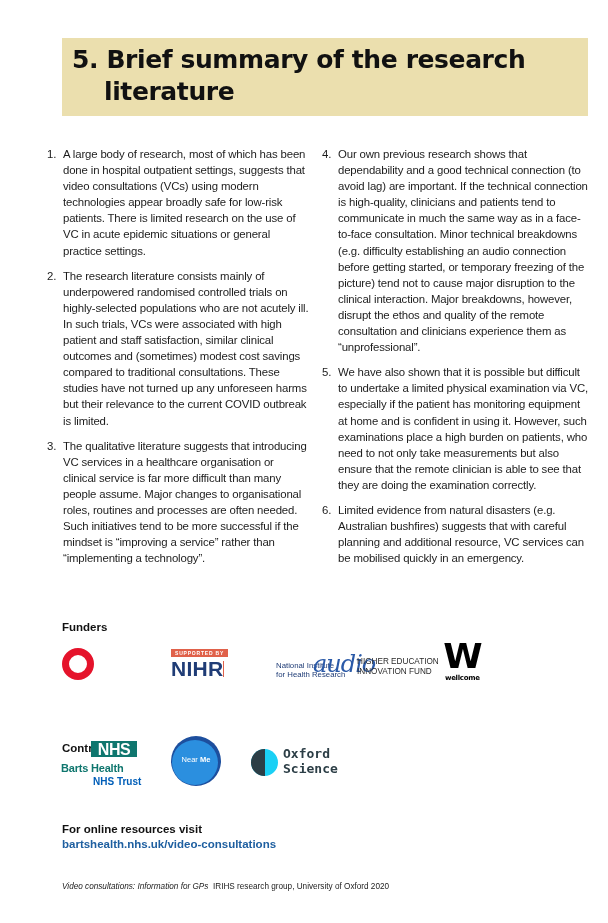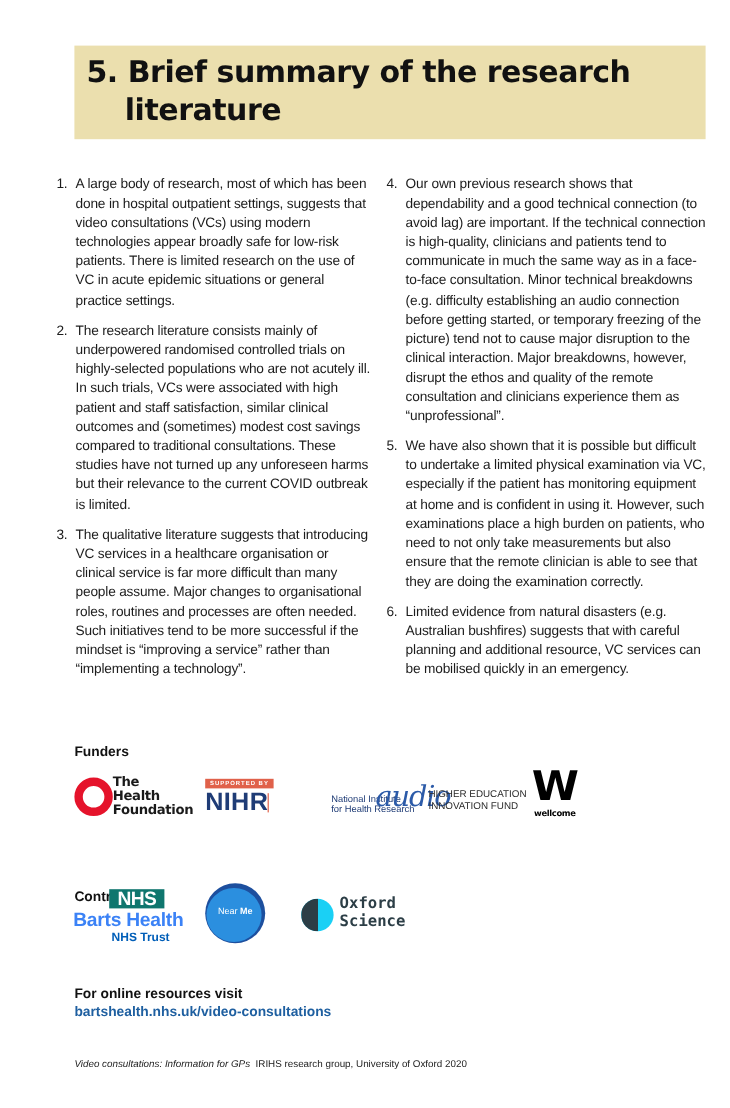--- a/index.html
+++ b/index.html
@@ -41,21 +41,21 @@
     
     .heif-mark { position: absolute; left: 0; top: 0; font-family: "DejaVu Serif", serif; font-style: italic; font-size: 24px; line-height: 26px; color: #2b5aa8; letter-spacing: -1px; }
     .heif-name { position: absolute; left: 44px; top: 6px; font-size: 8.2px; line-height: 9.5px; color: #2a2a2a; white-space: nowrap; }
 
     
     .w-mark { position: absolute; left: 0; top: -4px; font-family: "DejaVu Sans", sans-serif; font-weight: bold; font-size: 34px; line-height: 34px; color: #000; letter-spacing: -4px; transform: scaleX(1.05); }
     .w-name { position: absolute; left: 1px; top: 31px; font-family: "DejaVu Sans", sans-serif; font-weight: bold; font-size: 7px; line-height: 8px; color: #000; letter-spacing: -0.3px; }
 
     
     .nhs-box { position: absolute; left: 30px; top: 0; width: 46px; height: 16px; background: #0f766e; color: #fff; font-weight: bold; font-size: 16px; line-height: 18px; text-align: center; letter-spacing: -0.5px; }
-    .barts-name { position: absolute; left: 0; top: 19px; font-weight: bold; font-size: 16px; line-height: 16px; color: #3b82f6; white-space: nowrap; letter-spacing: -0.2px; }
+    .barts-name { position: absolute; left: 0; top: 19px; font-weight: bold; font-size: 11px; line-height: 16px; color: #0f766e; white-space: nowrap; letter-spacing: -0.2px; }
     .barts-trust { position: absolute; left: 32px; top: 36px; font-weight: bold; font-size: 10px; line-height: 10px; color: #005eb8; white-space: nowrap; }
 
     
     .nearme-outer { position: absolute; left: 0; top: 0; width: 50px; height: 50px; border-radius: 50%; background: #1d4f9e; }
     .nearme-inner { position: absolute; left: 1px; top: 4px; width: 46px; height: 45px; border-radius: 50%; background: #2b8fdf; }
     .nearme-text { position: absolute; left: 0; top: 19px; width: 50px; text-align: center; color: #fff; font-size: 7.5px; line-height: 10px; }
     .nearme-text b { font-weight: bold; }
 
     
     .ds-circle { position: absolute; left: 0; top: 3px; width: 27px; height: 27px; border-radius: 50%; overflow: hidden; background: #1ad0f5; }
@@ -102,25 +102,20 @@
   <div class="item">
     <span class="item-num">6.</span>
     <span class="item-text">Limited evidence from natural disasters (e.g. Australian bushfires) suggests that with careful planning and additional resource, VC services can be mobilised quickly in an emergency.</span>
   </div>
 </div>
 
 <div class="section-label" style="left:62px; top:621px;">Funders</div>
 
 <div class="logo" style="left:62px; top:646px; width:100px; height:36px;">
   <div class="hf-ring"></div>
-  <div class="hf-text">
-    <div>The</div>
-    <div>Health</div>
-    <div>Foundation</div>
-  </div>
 </div>
 
 <div class="logo" style="left:171px; top:649px; width:135px; height:32px;">
   <div class="nihr-supported">SUPPORTED BY</div>
   <div class="nihr-mark">NIHR</div>
   <div class="nihr-divider"></div>
   <div class="nihr-name">
     <div>National Institute</div>
     <div>for Health Research</div>
   </div>

